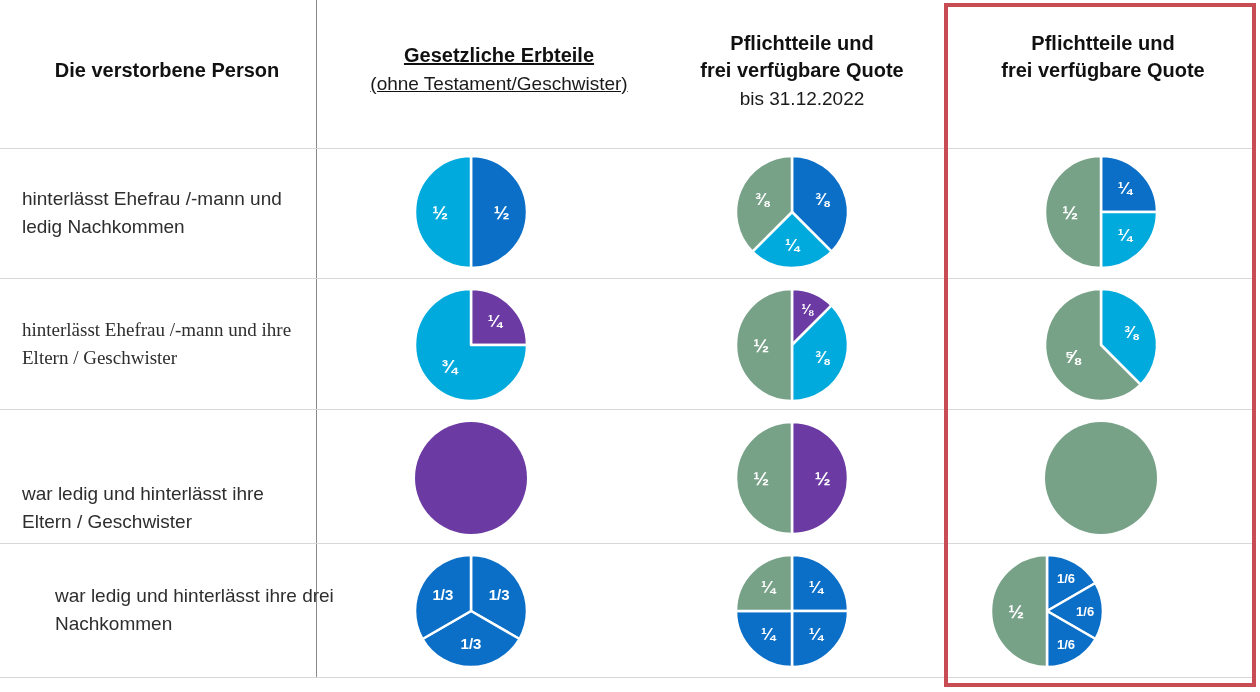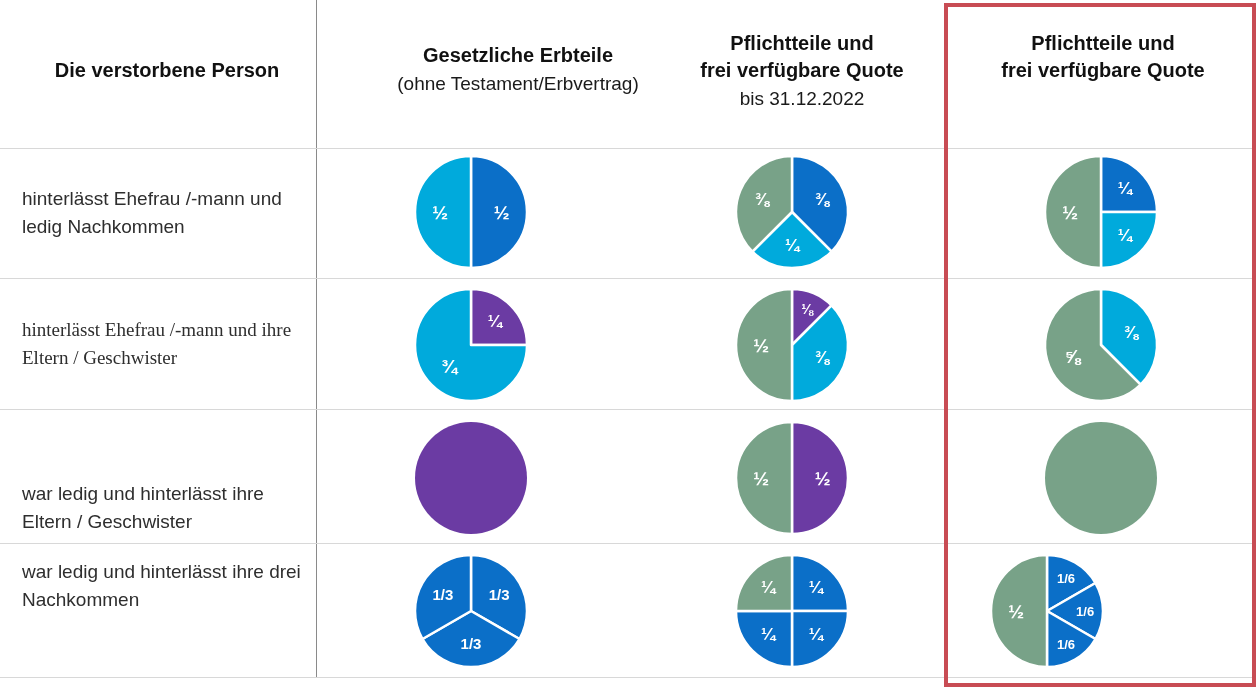--- a/index.html
+++ b/index.html
@@ -6,21 +6,21 @@
   body{font-family:"Liberation Sans",sans-serif;}
   .board{position:relative;width:1260px;height:692px;background:#fff;overflow:hidden;}
   .vline{position:absolute;left:316px;top:0;width:1px;height:677px;background:#8a8a8a;}
   .hline{position:absolute;left:0;width:1256px;height:1px;background:#d8d8d8;}
   .hl0{top:148px}.hl1{top:278px}.hl2{top:409px}.hl3{top:543px}.hl4{top:677px}
   .hcell{position:absolute;text-align:center;color:#111;}
   .htitle{font-weight:bold;font-size:20px;line-height:27px;white-space:pre-line;}
   .hsub{font-size:19px;line-height:25px;margin-top:2px;color:#1a1a1a;}
   .hc1{left:22px;top:57px;width:290px;text-align:center;}
   .hc1 .htitle{font-size:20px;}
-  .hc2{left:368px;top:42px;width:300px;}
+  .hc2{left:349px;top:42px;width:300px;text-decoration:underline;}
   .hc3{left:662px;top:30px;width:280px;}
   .hc4{left:963px;top:30px;width:280px;}
   .rowlabel{position:absolute;left:22px;width:292px;display:flex;align-items:center;
             font-size:19px;line-height:28px;color:#2e2e2e;}
   .pie{position:absolute;}
   .pie text{font-family:"Liberation Sans",sans-serif;font-weight:bold;}
   .highlight{position:absolute;left:944px;top:3px;width:312px;height:684px;
              border:4px solid #c84c54;box-sizing:border-box;pointer-events:none;}
 </style>
 </head>
@@ -32,21 +32,21 @@
   <div class="hline hl1" style="background: rgb(216, 216, 216);"></div>
   <div class="hline hl2" style="background: rgb(216, 216, 216);"></div>
   <div class="hline hl3" style="background: rgb(216, 216, 216);"></div>
   <div class="hline hl4" style="background: rgb(216, 216, 216);"></div>
 
   <div class="hcell hc1">
     <div class="htitle" style="color: rgb(17, 17, 17);">Die verstorbene Person</div>
   </div>
   <div class="hcell hc2">
     <div class="htitle" style="color: rgb(17, 17, 17);">Gesetzliche Erbteile</div>
-    <div class="hsub">(ohne Testament/Erbvertrag)</div>
+    <div class="hsub">(ohne Testament/Geschwister)</div>
   </div>
   <div class="hcell hc3">
     <div class="htitle" style="color: rgb(17, 17, 17);">Pflichtteile und
 frei verfügbare Quote</div>
     <div class="hsub">bis 31.12.2022</div>
   </div>
   <div class="hcell hc4">
     <div class="htitle" style="color: rgb(17, 17, 17);">Pflichtteile und
 frei verfügbare Quote</div>
   </div>
@@ -102,21 +102,21 @@
       </svg></div>
     <div class="pie" style="left: 732px; top: 418px;"><svg width="120" height="120" viewBox="0 0 120 120">
         <path d="M 60 60 L 60.00 4.00 A 56 56 0 0 1 60.00 116.00 Z" stroke="#ffffff" stroke-width="2.5" stroke-linejoin="round" fill="#6b3ba3"></path>
         <text x="90.8" y="60.0" text-anchor="middle" dominant-baseline="central" fill="#ffffff" font-size="19">½</text>
         <path d="M 60 60 L 60.00 116.00 A 56 56 0 0 1 60.00 4.00 Z" stroke="#ffffff" stroke-width="2.5" stroke-linejoin="round" fill="#78a288"></path>
         <text x="29.2" y="60.0" text-anchor="middle" dominant-baseline="central" fill="#ffffff" font-size="19">½</text>
       </svg></div>
     <div class="pie" style="left: 1041px; top: 418px;"><svg width="120" height="120" viewBox="0 0 120 120">
         <circle cx="60" cy="60" r="56" fill="#78a288"></circle>
       </svg></div>
-    <div class="rowlabel" style="top: 519px; height: 134px; color: rgb(46, 46, 46);">war ledig und hinterlässt ihre drei Nachkommen</div>
+    <div class="rowlabel" style="top: 543px; height: 134px; color: rgb(46, 46, 46); margin-left: 33px;">war ledig und hinterlässt ihre drei Nachkommen</div>
     <div class="pie" style="left: 411px; top: 551px;"><svg width="120" height="120" viewBox="0 0 120 120">
         <path d="M 60 60 L 60.00 4.00 A 56 56 0 0 1 108.50 88.00 Z" stroke="#ffffff" stroke-width="2.5" stroke-linejoin="round" fill="#0b6fc8"></path>
         <text x="88.1" y="43.8" text-anchor="middle" dominant-baseline="central" fill="#ffffff" font-size="15">1/3</text>
         <path d="M 60 60 L 108.50 88.00 A 56 56 0 0 1 11.50 88.00 Z" stroke="#ffffff" stroke-width="2.5" stroke-linejoin="round" fill="#0b6fc8"></path>
         <text x="60.0" y="92.5" text-anchor="middle" dominant-baseline="central" fill="#ffffff" font-size="15">1/3</text>
         <path d="M 60 60 L 11.50 88.00 A 56 56 0 0 1 60.00 4.00 Z" stroke="#ffffff" stroke-width="2.5" stroke-linejoin="round" fill="#0b6fc8"></path>
         <text x="31.9" y="43.8" text-anchor="middle" dominant-baseline="central" fill="#ffffff" font-size="15">1/3</text>
       </svg></div>
     <div class="pie" style="left: 732px; top: 551px;"><svg width="120" height="120" viewBox="0 0 120 120">
         <path d="M 60 60 L 60.00 4.00 A 56 56 0 0 1 116.00 60.00 Z" stroke="#ffffff" stroke-width="2.5" stroke-linejoin="round" fill="#0b6fc8"></path>

